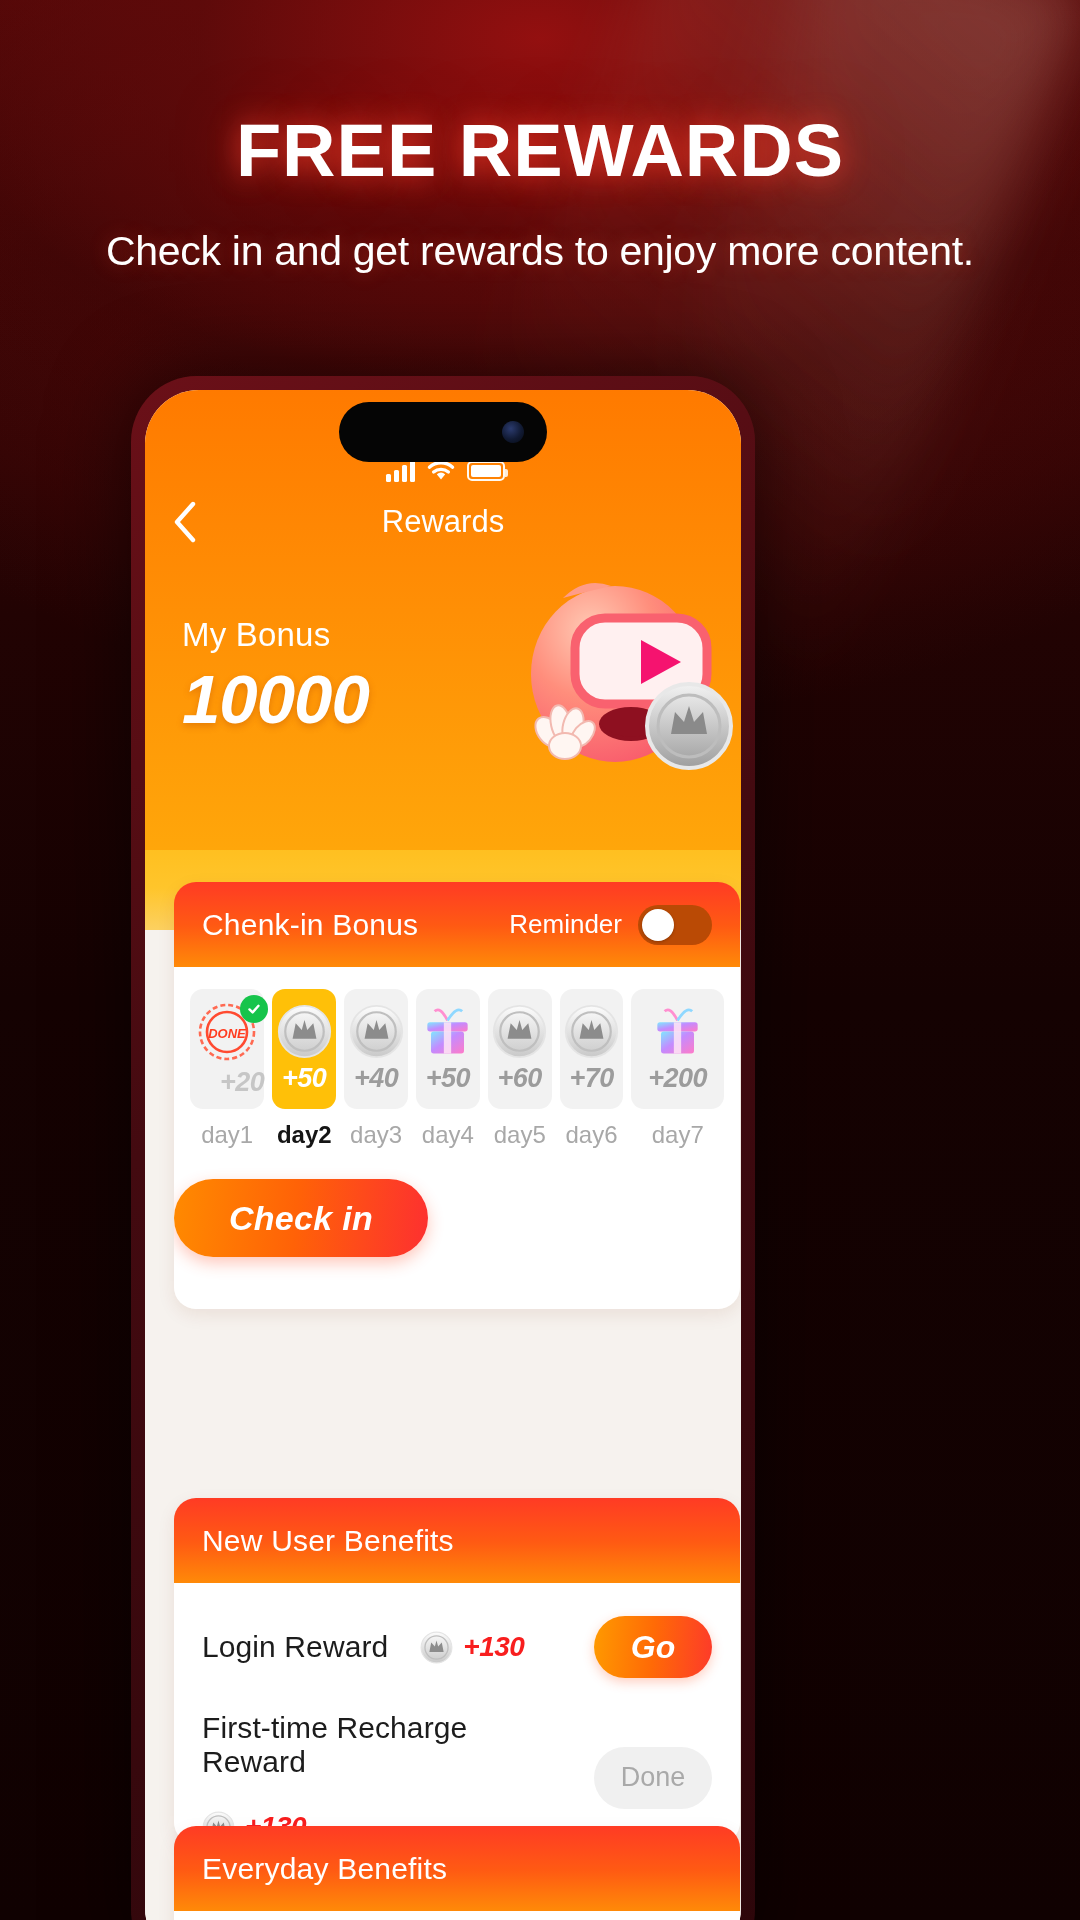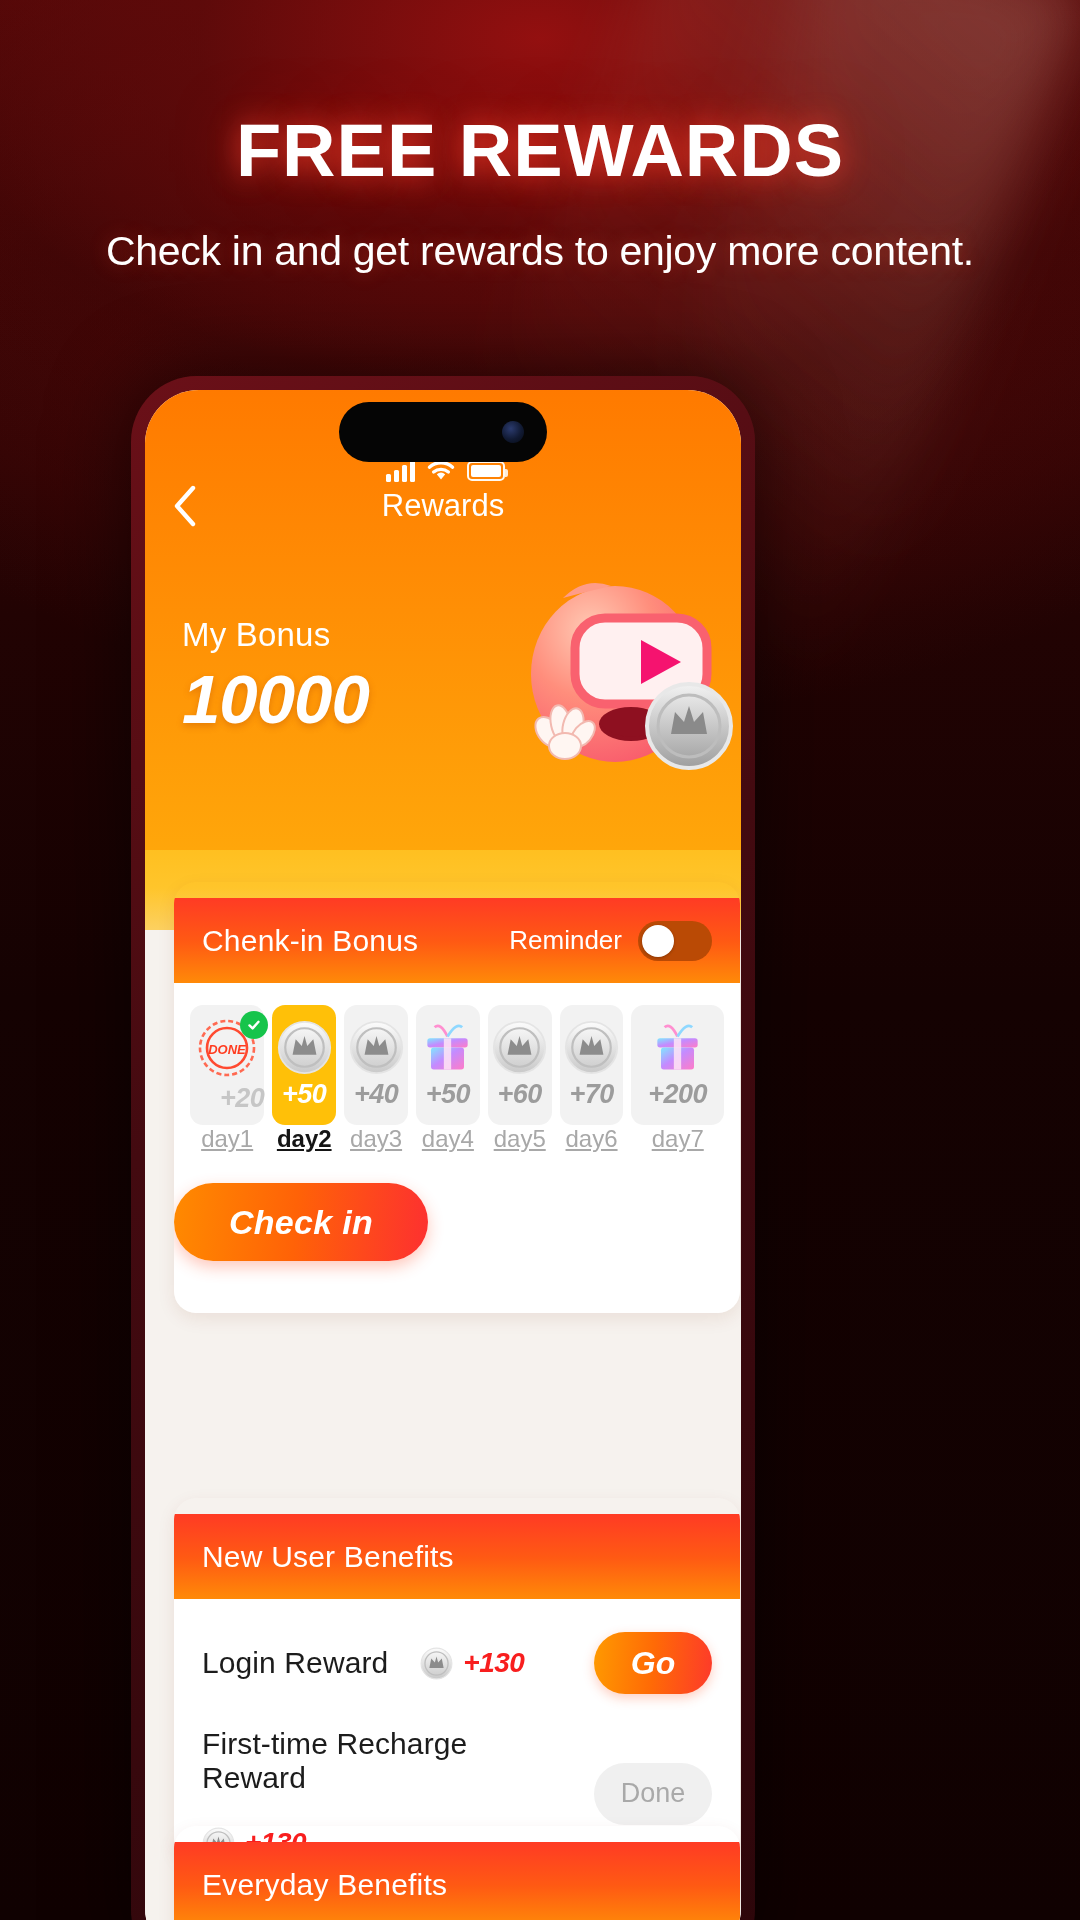--- a/index.html
+++ b/index.html
@@ -80,39 +80,39 @@
   }
   #status-right { display:flex; align-items:center; gap:11px; }
   .bars { display:flex; align-items:flex-end; gap:3px; height:22px; }
   .bars i { display:block; width:5px; background:#fff; border-radius:1.5px; }
   .bars i:nth-child(1){height:8px;} .bars i:nth-child(2){height:12px;}
   .bars i:nth-child(3){height:17px;} .bars i:nth-child(4){height:22px;}
   #battery { width:38px; height:20px; border:2px solid rgba(255,255,255,0.95); border-radius:5px; position:relative; padding:2px; }
   #battery::after { content:""; position:absolute; right:-5px; top:6px; width:3px; height:8px; background:rgba(255,255,255,0.85); border-radius:0 2px 2px 0; }
   #battery i { display:block; width:100%; height:100%; background:#fff; border-radius:2px; }
   
-  #navbar { position:absolute; top:76px; left:0; width:100%; height:80px; z-index:6; display:flex; align-items:center; }
+  #navbar { position:absolute; top:92px; left:0; width:100%; height:80px; z-index:6; display:flex; align-items:center; }
   #back-btn { width:80px; height:80px; display:flex; align-items:center; justify-content:center; }
   #back-btn svg { display:block; }
   #nav-title { position:absolute; left:0; width:100%; text-align:center; color:#fff; font-size:31px; font-weight:500; }
   
   #bonus-block { position:absolute; top:226px; left:37px; z-index:6; }
   #bonus-label { color:#fff; font-size:33px; font-weight:300; letter-spacing:0.2px; }
   #bonus-value {
     margin-top:6px; color:#fff; font-size:69px; font-weight:bold; font-style:italic;
     letter-spacing:-1px; text-shadow:0 3px 7px rgba(160,50,0,0.28);
   }
   
   #mascot { position:absolute; right:6px; top:184px; width:232px; height:200px; z-index:5; }
   
   .card { position:absolute; left:29px; width:566px; border-radius:22px; z-index:6; overflow:hidden;
           box-shadow:0 6px 18px rgba(120,40,0,0.09); }
   .card-head {
     height:85px; display:flex; align-items:center; justify-content:space-between;
-    padding:0 28px; background:linear-gradient(180deg,#FF3B24 0%, #FF5A13 52%, #FF8A08 100%);margin-top:16px;
+    padding:0 28px; background:linear-gradient(180deg,#FF3B24 0%, #FF5A13 52%, #FF8A08 100%);
   }
   .card-head-title { color:#fff; font-size:30px; font-weight:500; letter-spacing:0.2px; }
   .card-body { background:#fff; }
   
   #reminder-wrap { display:flex; align-items:center; gap:16px; }
   #reminder-label { color:#fff; font-size:26px; font-weight:400; }
   #reminder-toggle { width:74px; height:40px; border-radius:20px; background:#BA4A05; position:relative; }
   #reminder-knob { position:absolute; left:4px; top:4px; width:32px; height:32px; border-radius:50%; background:#fff; box-shadow:0 1px 3px rgba(0,0,0,0.25); }
   
   #checkin-card { top:492px; }
@@ -120,21 +120,21 @@
   .day-col { flex:1; display:flex; flex-direction:column; align-items:center; }
   .day-col.wide { flex:1.45; }
   .day-tile {
     width:100%; height:120px; border-radius:13px; background:#f2f2f2;
     display:flex; flex-direction:column; align-items:center; justify-content:center; gap:4px; position:relative;
   }
   .day-tile.active { background:#FFC008; }
   .day-amount { font-size:27px; font-weight:bold; font-style:italic; color:#9c9c9c; letter-spacing:-0.5px; }
   .day-tile.active .day-amount { color:#fff; }
   .day-tile.claimed .day-amount { color:#c6c6c6;margin-left:30px; }
-  .day-label { font-size:24px; color:#a8a8a8;text-decoration:underline; }
+  .day-label { margin-top:12px; font-size:24px; color:#a8a8a8; }
   .day-label.current { color:#151515; font-weight:bold; }
   .coin { width:55px; height:55px; }
   .stamp { width:62px; height:62px; position:relative; }
   .check-badge {
     position:absolute; top:-6px; right:-10px; width:28px; height:28px; border-radius:50%;
     background:#16C44B; display:flex; align-items:center; justify-content:center;
   }
   #checkin-btn-wrap { display:flex; justify-content:flex-start; padding:30px 0 52px 0; }
   #checkin-btn {
     width:254px; height:78px; border-radius:39px;

